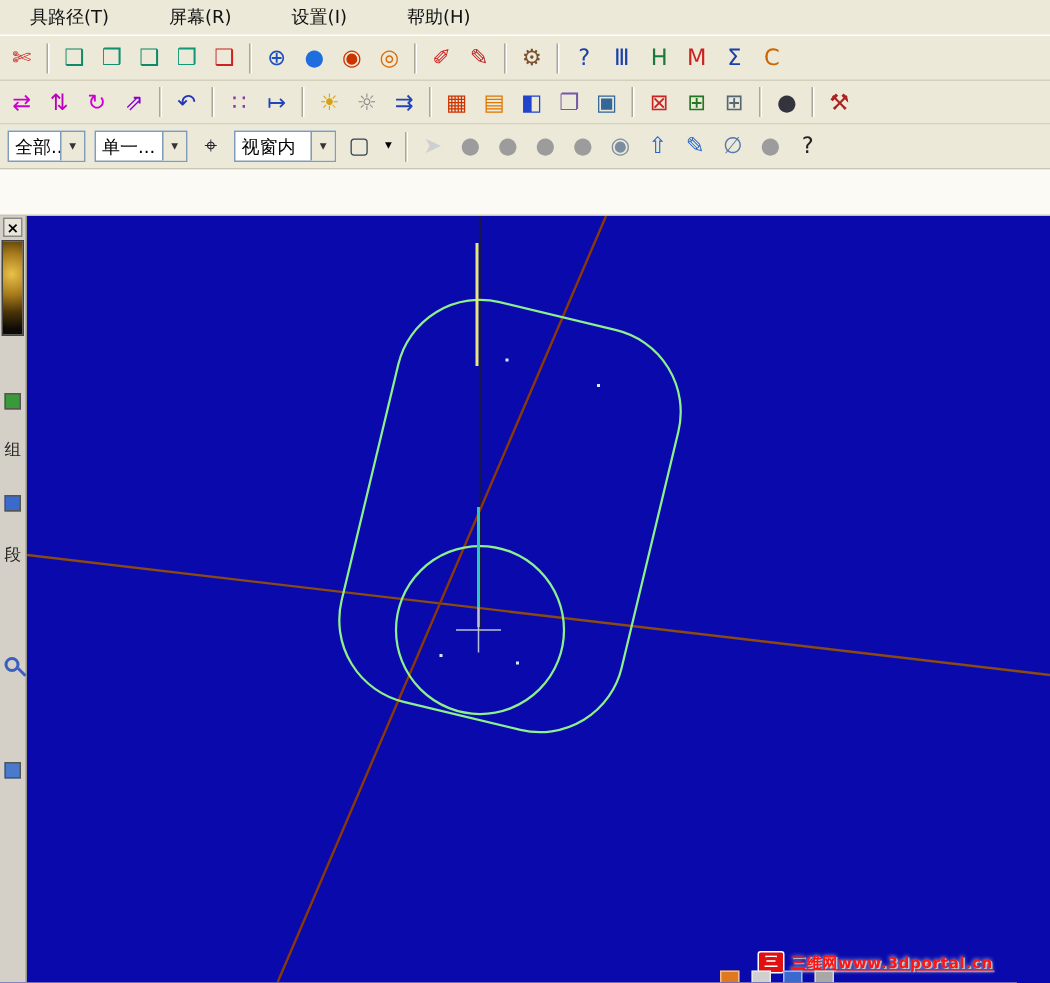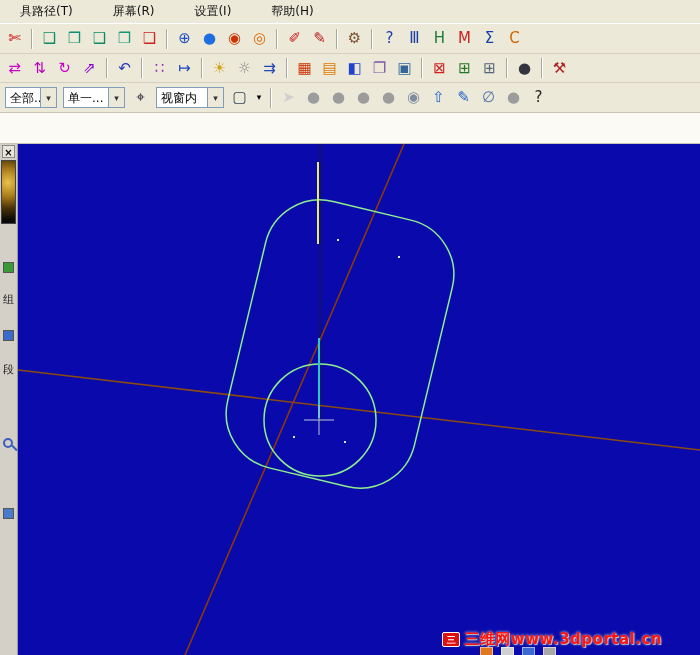--- a/index.html
+++ b/index.html
@@ -36,22 +36,22 @@
   .lp-label { position:absolute; left:0; width:100%; text-align:center; font-size:11px; color:#222; }
   .lp-mag { position:absolute; left:3px; width:10px; height:10px; border:2px solid #3a5fbf; border-radius:50%; }
   .lp-mag::after { content:""; position:absolute; left:6px; top:7px; width:7px; height:2px; background:#3a5fbf; transform:rotate(45deg); }
 
   .viewport { position:relative; flex:1; overflow:hidden; }
   .viewport svg { position:absolute; inset:0; width:100%; height:100%; display:block; }
 
   .watermark { position:absolute; right:38px; bottom:6px; display:flex; align-items:center; gap:4px; }
   .wm-logo { display:inline-block; width:18px; height:15px; border:1px solid #fff; border-radius:2px;
              color:#fff; font-size:9px; line-height:14px; text-align:center; font-weight:bold; }
-  .wm-text { font-size:15px; font-weight:bold; letter-spacing:0.5px;
-             text-shadow: 0 0 3px rgba(255,255,210,0.9), 1px 1px 0 rgba(255,255,210,0.6); white-space:nowrap; }
+  .wm-text { font-size:10px; font-weight:bold; letter-spacing:0.5px;
+             text-shadow: 0 0 3px rgba(255,255,210,0.9), 1px 1px 0 rgba(255,255,210,0.6); white-space:nowrap;text-decoration:underline; }
   .bottom-strip { position:absolute; left:462px; bottom:-3px; display:flex; gap:8px; }
   .bottom-strip .blk { width:13px; height:11px; border:1px solid rgba(255,255,255,0.5); }
 </style>
 </head>
 <body>
 
 <div class="window">
 
   <div class="menubar">
       <div class="menu-item">具路径(T)</div>

